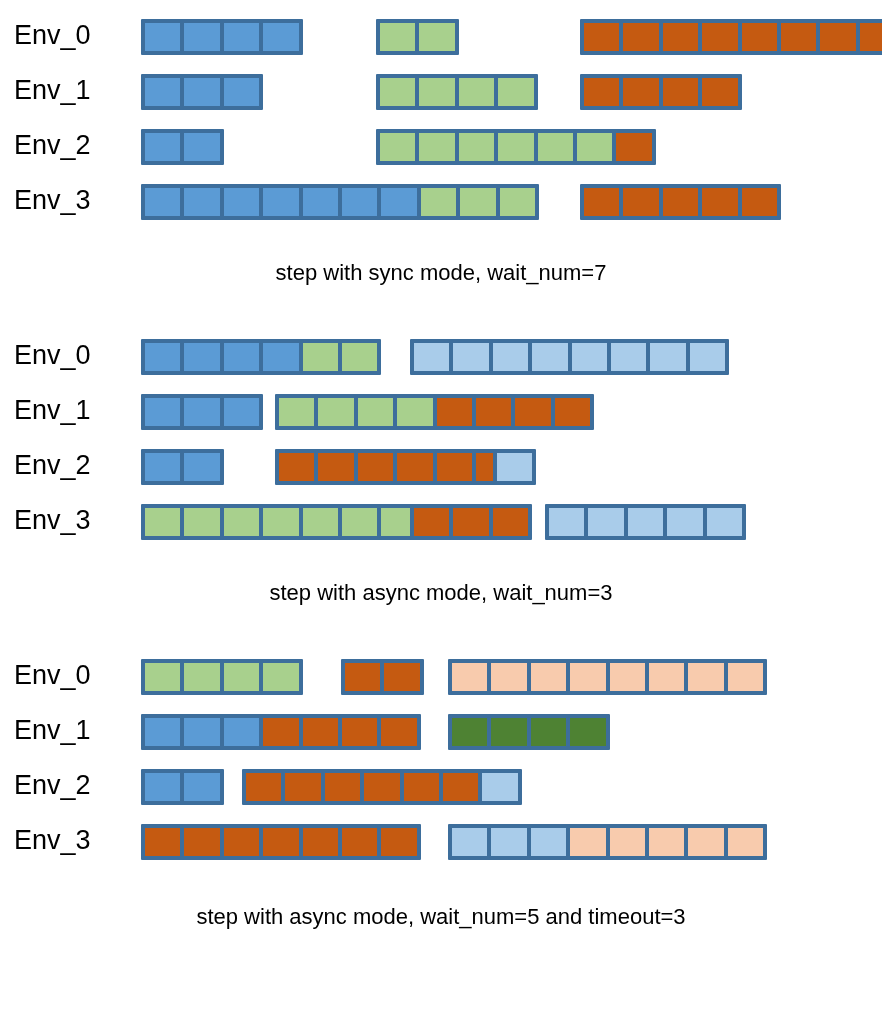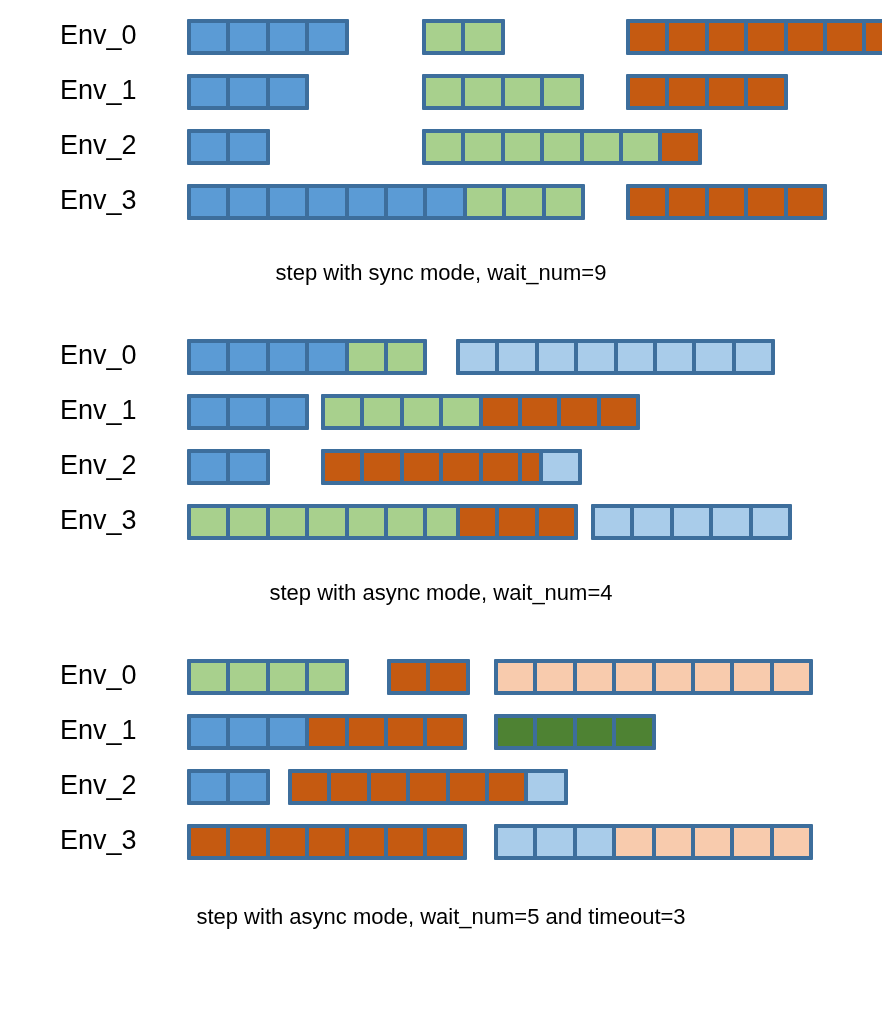--- a/index.html
+++ b/index.html
@@ -20,21 +20,20 @@
     width: 882px;
     height: 1020px;
   }
   .section {
     position: relative;
     width: 882px;
   }
   .row {
     position: relative;
     height: 55px;
-    margin-left: 46px;
   }
   .row-label {
     position: absolute;
     left: 14px;
     top: 0;
     height: 55px;
     line-height: 55px;
     font-size: 27px;
     font-family: "Liberation Sans", sans-serif;
     color: #000000;
@@ -178,21 +177,21 @@
             </div>
             <div class="block" style="left: 580px;">
               <div class="cell orange" style="width: 35.4px;"></div>
               <div class="cell orange" style="width: 35.4px;"></div>
               <div class="cell orange" style="width: 35.4px;"></div>
               <div class="cell orange" style="width: 35.4px;"></div>
               <div class="cell orange" style="width: 35.4px;"></div>
             </div>
           </div>
         </div>
-        <div class="caption cap1">step with sync mode, wait_num=9</div>
+        <div class="caption cap1">step with sync mode, wait_num=7</div>
       </div>
       <div class="section sec2">
         <div class="row">
           <div class="row-label">Env_0</div>
           <div class="track">
             <div class="block" style="left: 141px;">
               <div class="cell blue" style="width: 35.4px;"></div>
               <div class="cell blue" style="width: 35.4px;"></div>
               <div class="cell blue" style="width: 35.4px;"></div>
               <div class="cell blue" style="width: 35.4px;"></div>
@@ -270,21 +269,21 @@
             </div>
             <div class="block" style="left: 545px;">
               <div class="cell lightblue" style="width: 35.4px;"></div>
               <div class="cell lightblue" style="width: 35.4px;"></div>
               <div class="cell lightblue" style="width: 35.4px;"></div>
               <div class="cell lightblue" style="width: 35.4px;"></div>
               <div class="cell lightblue" style="width: 35.4px;"></div>
             </div>
           </div>
         </div>
-        <div class="caption cap2">step with async mode, wait_num=4</div>
+        <div class="caption cap2">step with async mode, wait_num=3</div>
       </div>
       <div class="section sec3">
         <div class="row">
           <div class="row-label">Env_0</div>
           <div class="track">
             <div class="block" style="left: 141px;">
               <div class="cell green" style="width: 35.4px;"></div>
               <div class="cell green" style="width: 35.4px;"></div>
               <div class="cell green" style="width: 35.4px;"></div>
               <div class="cell green" style="width: 35.4px;"></div>

